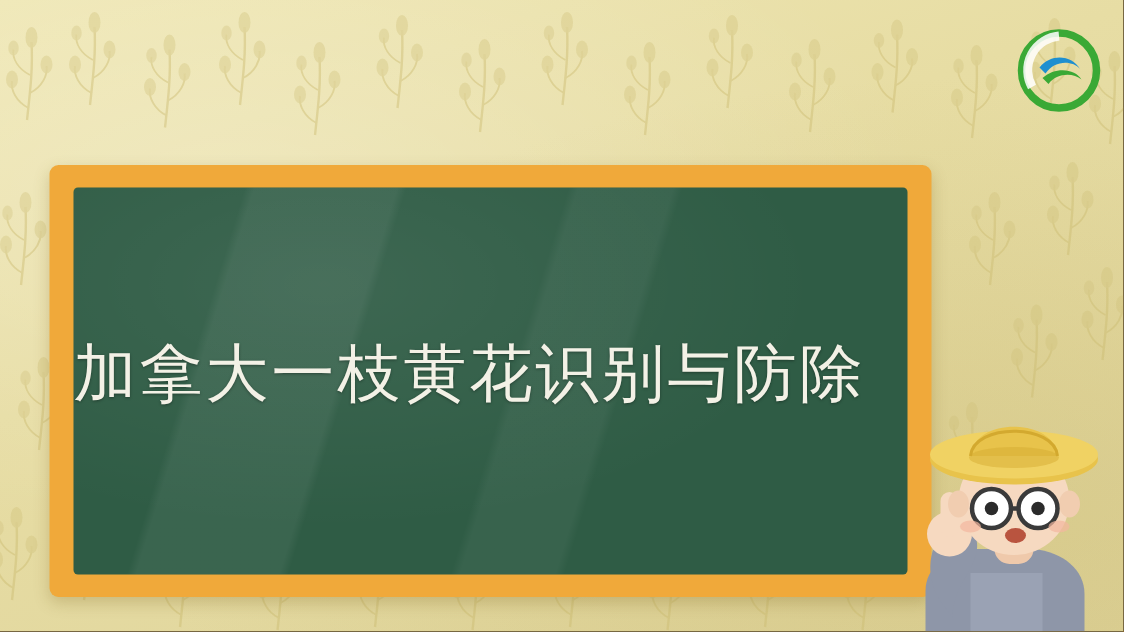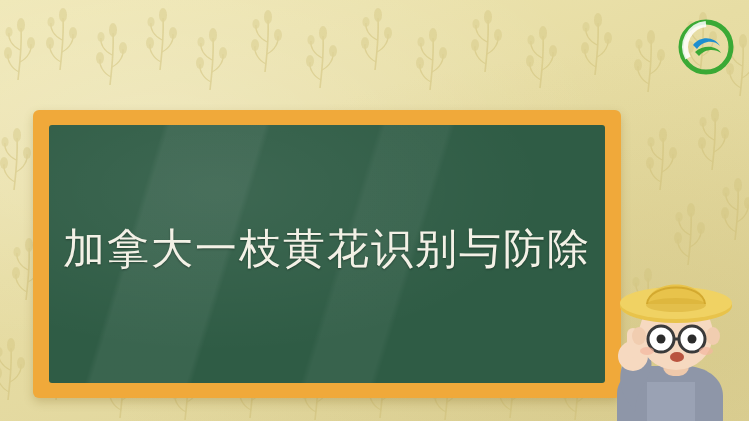--- a/index.html
+++ b/index.html
@@ -61,21 +61,21 @@
                       rgba(255,255,255,0.00) 35%, rgba(255,255,255,0.00) 52%,
                       rgba(255,255,255,0.045) 53%, rgba(255,255,255,0.045) 63%,
                       rgba(255,255,255,0.00) 64%, rgba(255,255,255,0.00) 100%),
       radial-gradient(ellipse at 30% 25%, rgba(255,255,255,0.07), rgba(255,255,255,0) 60%);
   }
   #board-title {
     position: absolute;
     left: 0;
     right: 0;
     top: 96px;
-    text-align: center;
+    text-align: left;
     color: #f3f1e6;
     font-size: 42px;
     letter-spacing: 2px;
     font-weight: 500;
     text-shadow: 0 1px 2px rgba(0,0,0,0.35);
     white-space: nowrap;
   }
 
   
   #logo {

